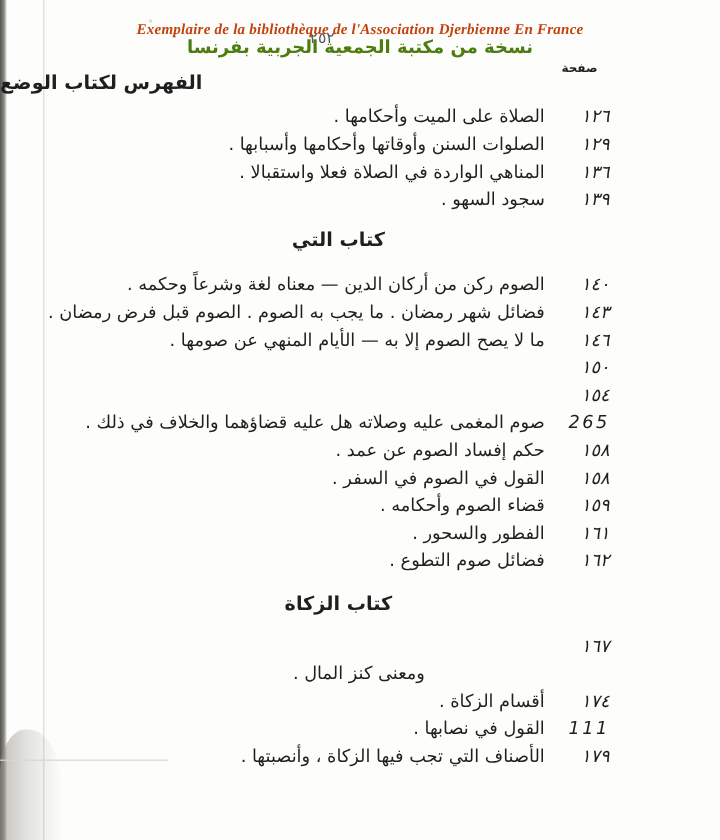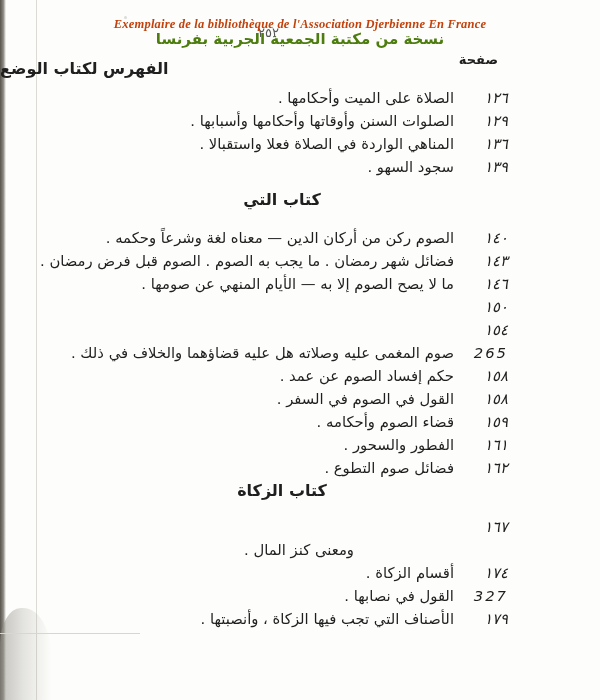--- a/index.html
+++ b/index.html
@@ -19,34 +19,34 @@
 
   
   .stamp{position:absolute;top:17px;left:0;right:0;text-align:center;line-height:1.15;}
   .stamp-fr{font-family:"Liberation Serif",serif;font-style:italic;font-weight:bold;
     font-size:12.5px;color:#c2410c;letter-spacing:.2px;white-space:nowrap;}
   .stamp-ar{font-size:15px;font-weight:bold;color:#4d7c0f;direction:rtl;margin-top:0px;}
   .faint-num{position:absolute;top:25px;left:258px;font-size:13px;color:#3a3a3a;
     letter-spacing:2px;opacity:.85;}
 
   
-  .page-label{position:absolute;top:52px;right:102px;font-size:13px;font-weight:bold;direction:rtl;}
+  .page-label{position:absolute;top:52px;right:102px;font-size:10px;font-weight:bold;direction:rtl;}
   .toc-title{position:absolute;top:59px;left:0;right:0;text-align:left;
     font-size:16px;font-weight:bold;direction:rtl;letter-spacing:.5px;}
 
   
   .toc{position:absolute;top:86px;left:56px;right:92px;font-size:14.8px;}
   .row{display:flex;direction:rtl;column-gap:20px;line-height:23px;align-items:flex-start;}
   .num{flex:0 0 34px;width:34px;text-align:right;letter-spacing:2px;white-space:nowrap;font-style:italic;}
   .txt{flex:1;text-align:right;white-space:nowrap;letter-spacing:.2px;}
   .txt.stretch{word-spacing:5px;letter-spacing:.8px;}
   .txt.indent{padding-right:100px;}
   .kitab{text-align:center;font-size:16px;font-weight:bold;direction:rtl;
     line-height:24px;margin:10px 0 14px 0;letter-spacing:.5px;}
-  .kitab.zakat{margin-top:0;margin-bottom:12px;}
+  .kitab.zakat{margin-top:12px;margin-bottom:12px;}
 </style>
 </head>
 <body>
 
 <div class="page">
 
   <div class="spine-edge"></div>
   <div class="crease-line"></div>
   <div class="corner-shadow"></div>
   <div class="shadow-line"></div>
@@ -133,21 +133,21 @@
     </div>
     <div class="row">
       <span class="num"></span>
       <span class="txt indent">ومعنى كنز المال .</span>
     </div>
     <div class="row">
       <span class="num">١٧٤</span>
       <span class="txt">أقسام الزكاة .</span>
     </div>
     <div class="row">
-      <span class="num">327</span>
+      <span class="num">111</span>
       <span class="txt">القول في نصابها .</span>
     </div>
     <div class="row">
       <span class="num">١٧٩</span>
       <span class="txt">الأصناف التي تجب فيها الزكاة ، وأنصبتها .</span>
     </div>
 
   </div>
 </div>
 

